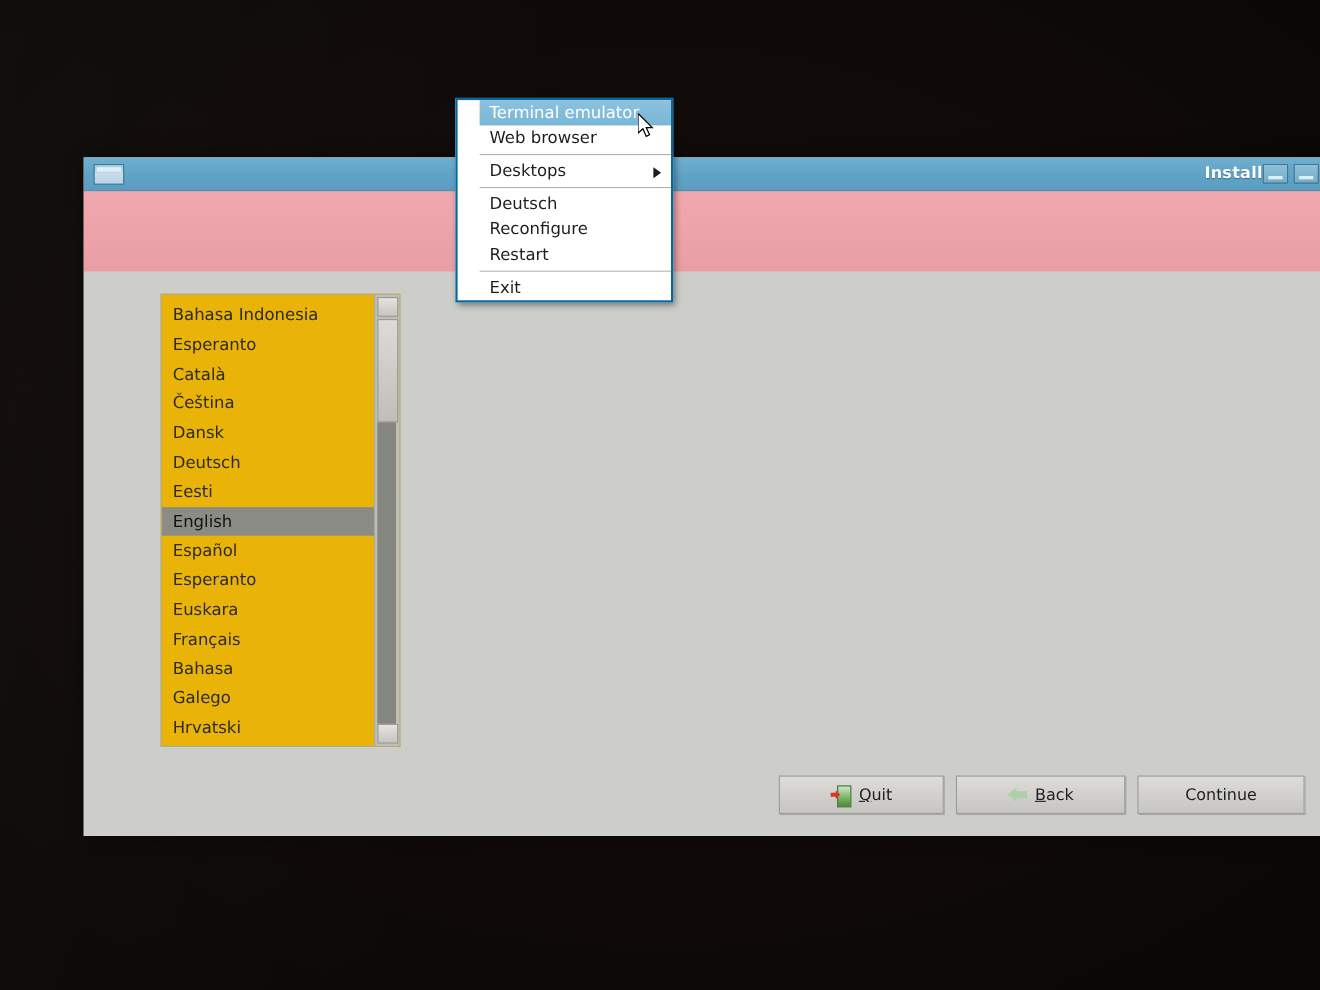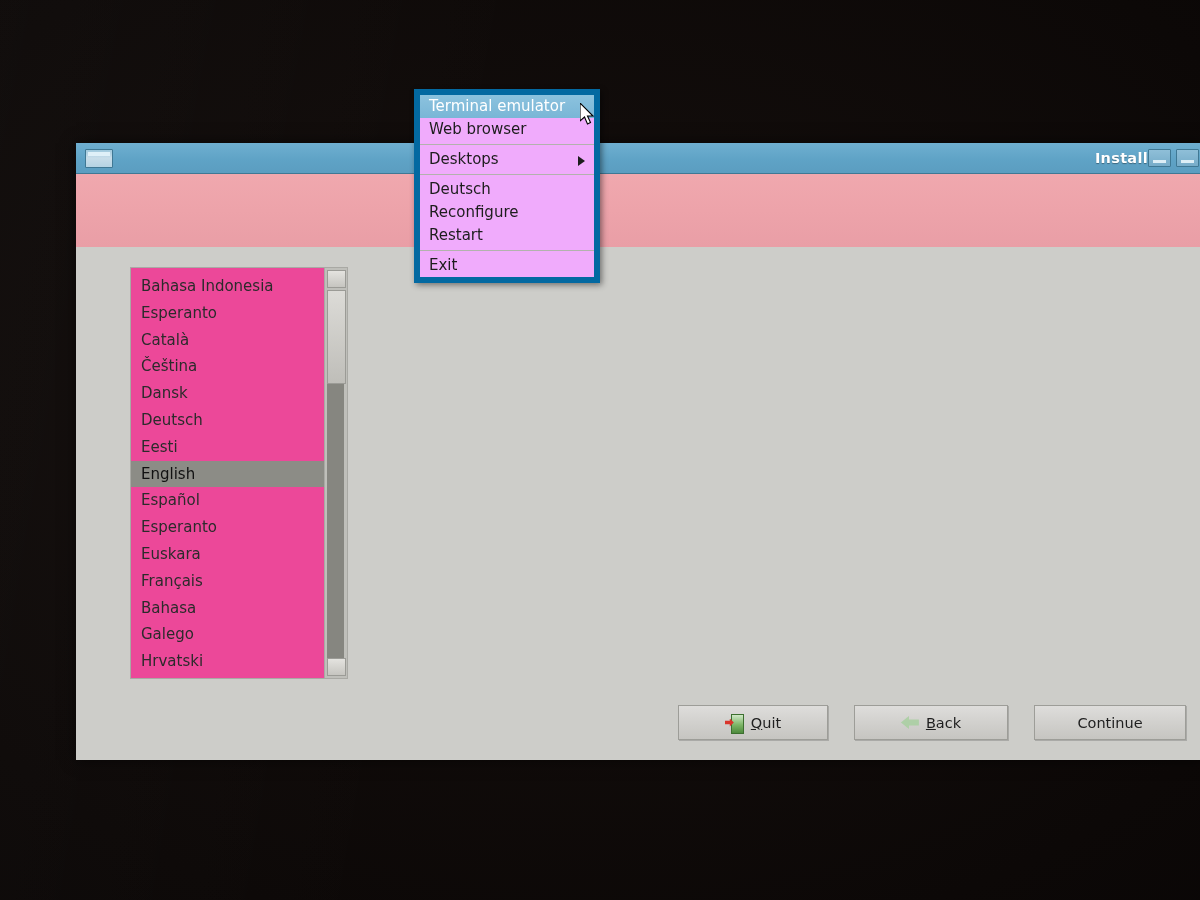--- a/index.html
+++ b/index.html
@@ -109,25 +109,25 @@
   #window-body {
     position: absolute;
     left: 0; top: 104px;
     right: 0; bottom: 0;
     background: #cdcdc9;
   }
 
   
   #language-panel {
     position: absolute;
-    left: 54px;
+    left: 70px;
     top: 20px;
     width: 216px;
     height: 410px;
-    background: #ec4899;
+    background: #eab308;
     border: 1px solid #a9a9a4;
     display: flex;
   }
   #language-list {
     flex: 1;
     overflow: hidden;
     padding-top: 5px;
   }
   .lang-item {
     height: 26.8px;
@@ -190,21 +190,21 @@
     color: #2b3fc4;
     text-decoration: underline;
   }
 
   
   #button-row {
     position: absolute;
     right: 18px;
     bottom: 20px;
     display: flex;
-    gap: 26px;
+    gap: 11px;
   }
   .dlg-button {
     height: 33px;
     background: linear-gradient(180deg,#dedddb 0%, #d2d1ce 48%, #c6c5c1 100%);
     border: 1px solid #9d9d98;
     box-shadow: 1px 1px 0 rgba(0,0,0,0.17);
     display: flex;
     align-items: center;
     justify-content: center;
     gap: 7px;
@@ -250,24 +250,25 @@
     opacity: 0.85;
   }
   .underline-key { text-decoration: underline; }
 
   
   #root-menu {
     position: absolute;
     left: 414px;
     top: 89px;
     width: 174px;
-    background: #f0abfc;
-    border: 6px solid #0369a1;
+    background: #ffffff;
+    border: 2px solid #0369a1;
     box-shadow: 2px 2px 6px rgba(0,0,0,0.45);
     z-index: 40;
+    padding-left: 20px;
   }
   .menu-item {
     height: 23px;
     line-height: 23px;
     padding-left: 9px;
     font-size: 15px;
     color: #1d1d1d;
     white-space: nowrap;
     position: relative;
   }

